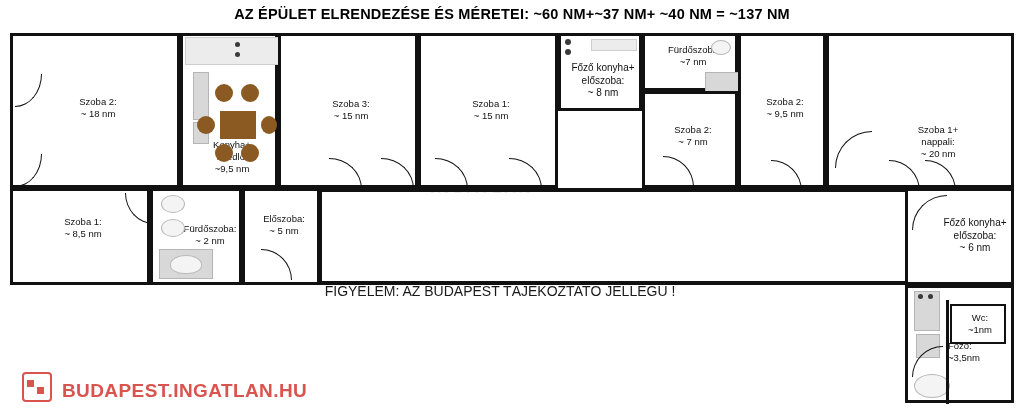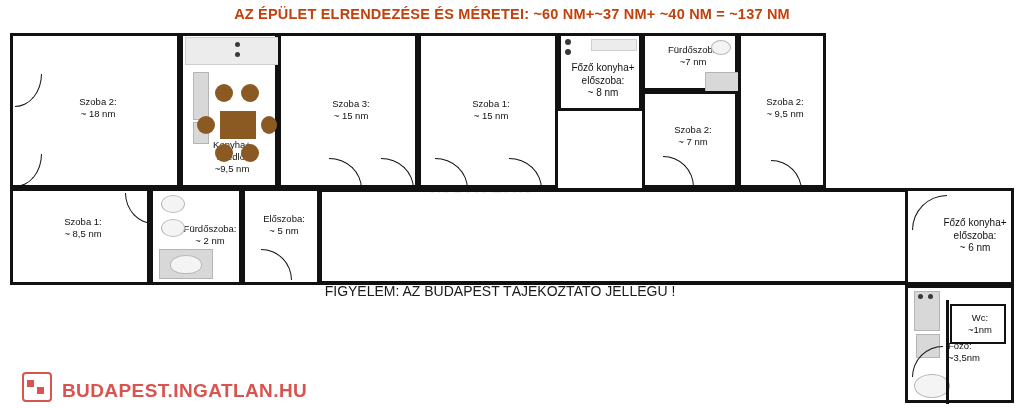--- a/index.html
+++ b/index.html
@@ -1,21 +1,21 @@
 <!DOCTYPE html>
 <html><head>
 <meta charset="utf-8">
 <style>
   html,body{margin:0;padding:0;background:#ffffff;}
   body{width:1024px;height:408px;position:relative;overflow:hidden;
        font-family:"Liberation Sans",sans-serif;color:#111;}
   #stage{position:absolute;left:0;top:0;width:1024px;height:408px;background:#fff;}
 
   .title{position:absolute;left:0;top:6px;width:1024px;text-align:center;
-         font-size:14.5px;font-weight:bold;letter-spacing:.2px;color:#c2410c;}
+         font-size:14.5px;font-weight:bold;letter-spacing:.2px;color:#000000;}
 
   .warn{position:absolute;left:240px;top:283px;width:520px;text-align:center;
         font-size:14px;color:#1a1a1a;}
 
   
   .wall{position:absolute;background:#111;}
   .room{position:absolute;box-sizing:border-box;border:3px solid #111;background:#fff;}
   .thin{border-width:2px;}
   .lbl{position:absolute;text-align:center;font-size:9.5px;line-height:1.25;color:#111;
        white-space:pre-line;}
@@ -119,20 +119,28 @@
 ~ 7 nm</div>
     <div class="door bl" style="left:18px;top:62px;width:30px;height:30px;"></div>
   </div>
 
   <div class="room" style="left:738px;top:33px;width:88px;height:155px;">
     <div class="lbl" style="left:0;top:60px;width:88px;">Szoba 2:
 ~ 9,5 nm</div>
     <div class="door bl" style="left:30px;top:124px;width:30px;height:30px;"></div>
   </div>
 
+  <div class="room" style="left:826px;top:33px;width:188px;height:155px;">
+    <div class="lbl" style="left:30px;top:88px;width:158px;">Szoba 1+
+nappali:
+~ 20 nm</div>
+    <div class="door br" style="left:6px;top:95px;width:36px;height:36px;"></div>
+    <div class="door bl" style="left:60px;top:124px;width:30px;height:30px;"></div>
+    <div class="door bl" style="left:96px;top:124px;width:30px;height:30px;"></div>
+  </div>
 
   <div class="room" style="left:10px;top:188px;width:140px;height:97px;">
     <div class="lbl" style="left:0;top:25px;width:140px;">Szoba 1:
 ~ 8,5 nm</div>
     <div class="door tr" style="left:112px;top:2px;width:28px;height:30px;"></div>
   </div>
 
   <div class="room" style="left:150px;top:188px;width:92px;height:97px;">
     <div class="lbl" style="left:22px;top:32px;width:70px;">Fürdőszoba:
 ~ 2 nm</div>

